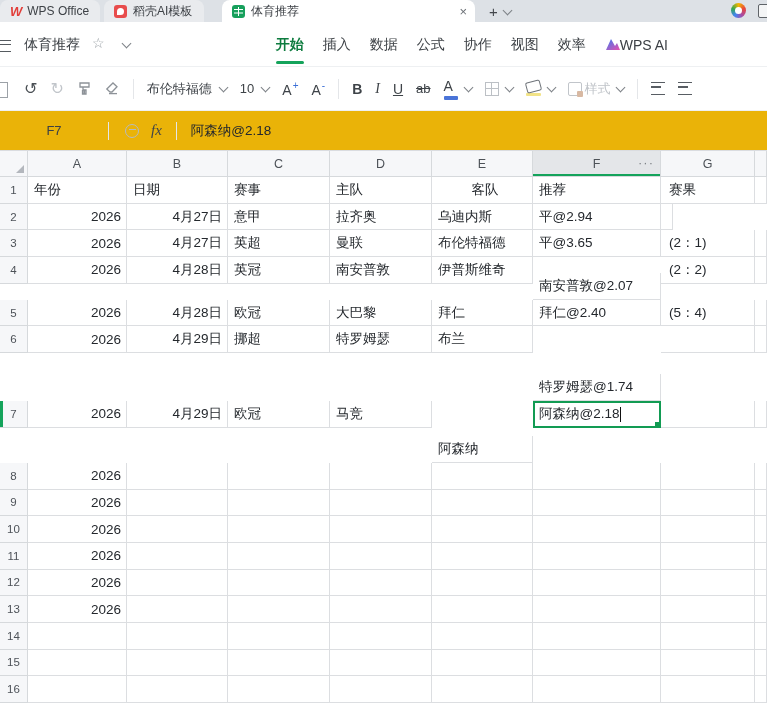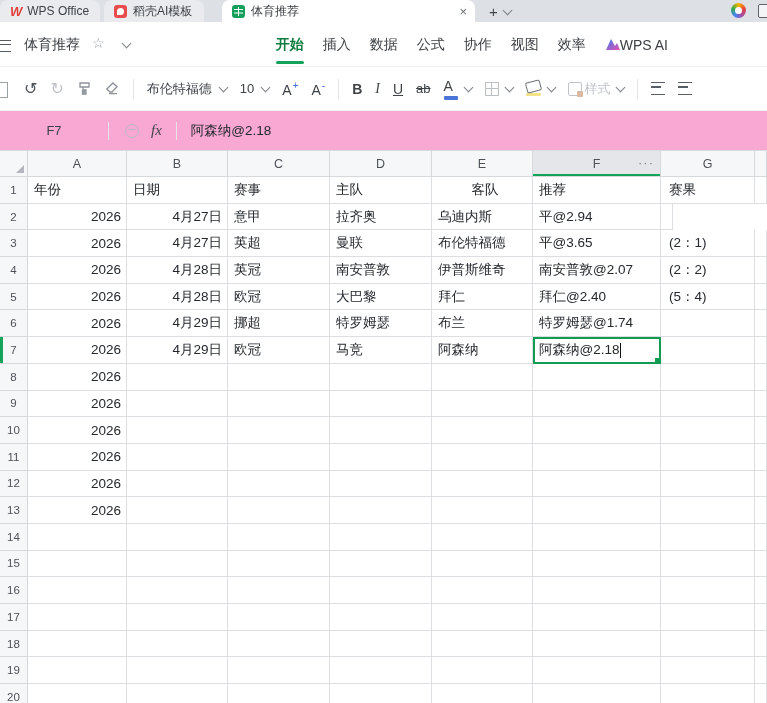--- a/index.html
+++ b/index.html
@@ -59,21 +59,21 @@
   .gridIcon::after{content:"";position:absolute;top:0;bottom:0;left:5px;width:1.3px;background:#bcc0c5}
   .bucket{width:13px;height:9px;border:1.4px solid #6f747a;border-radius:2px;transform:rotate(-15deg)}
   .styleIcon{width:12px;height:12px;border:1.3px solid #c1c5ca;border-radius:2px;position:relative}
   .styleIcon::after{content:"";position:absolute;right:-2px;bottom:-2px;width:6px;height:6px;background:#d8b9a3;border-radius:1px}
   .styleTxt{font-size:13px;color:#bfc3c8;margin-left:3px}
   .alignIcon{width:14px;height:11px;border-top:1.6px solid #585d63;border-bottom:1.6px solid #585d63;position:relative}
   .alignIcon::after{content:"";position:absolute;left:0;top:3.1px;width:10px;height:1.6px;background:#585d63}
   .clipPartial{position:absolute;left:0;top:82px;width:7px;height:14px;border:1.4px solid #9ca1a7;border-left:none;background:#fff}
 
   
-  .fbar{position:absolute;left:0;top:111px;width:767px;height:40px;background:#f9a8d4;border-bottom:1px solid #dadce0;box-sizing:border-box;display:flex;align-items:center}
+  .fbar{position:absolute;left:0;top:111px;width:767px;height:40px;background:#eab308;border-bottom:1px solid #dadce0;box-sizing:border-box;display:flex;align-items:center}
   .namebox{width:108px;text-align:center;font-size:13px;color:#3c4045}
   .fsep{width:1px;height:18px;background:#e4e6e9}
   .circleMinus{width:12px;height:12px;border:1.3px solid #b7bbc0;border-radius:50%;margin:0 12px 0 16px;position:relative}
   .circleMinus::after{content:"";position:absolute;left:2.5px;right:2.5px;top:4.6px;height:1.3px;background:#b7bbc0}
   .fx{font-family:"Liberation Serif","DejaVu Serif",serif;font-style:italic;font-size:15px;color:#3f4449;margin-right:14px}
   .fcontent{font-size:13.5px;color:#24282d;margin-left:14px}
 
   
   .grid{position:absolute;left:0;top:151px;width:767px;height:552px;overflow:hidden;background:#fff}
   .grow{display:flex}
@@ -315,21 +315,21 @@
       </div>
       <div class="gcell al-l" style="width: 102px; height: 26.7px; flex: 0 0 auto;">
         <span>英冠</span>
       </div>
       <div class="gcell al-l" style="width: 102px; height: 26.7px; flex: 0 0 auto;">
         <span>南安普敦</span>
       </div>
       <div class="gcell al-l" style="width: 101px; height: 26.7px; flex: 0 0 auto;">
         <span>伊普斯维奇</span>
       </div>
-      <div class="gcell al-l" style="width: 128px; height: 26.7px; flex: 0 0 auto;">
+      <div class="gcell al-l" style="width: 128px; height: 26.7px; flex: 0 0 auto; margin-top: 16px;">
         <span>南安普敦@2.07</span>
       </div>
       <div class="gcell al-l" style="width: 94px; height: 26.7px; flex: 0 0 auto; padding-left: 8px;">
         <span>(2：2)</span>
       </div>
       <div class="gcell al-l" style="width: 12px; height: 26.7px; flex: 0 0 auto;"></div>
     </div>
     <div class="grow">
       <div class="gcell rowhead" style="width: 28px; height: 26.7px; flex: 0 0 auto;">5</div>
       <div class="gcell al-r" style="width: 99px; height: 26.7px; flex: 0 0 auto;">
@@ -365,41 +365,41 @@
       </div>
       <div class="gcell al-l" style="width: 102px; height: 26.7px; flex: 0 0 auto;">
         <span>挪超</span>
       </div>
       <div class="gcell al-l" style="width: 102px; height: 26.7px; flex: 0 0 auto;">
         <span>特罗姆瑟</span>
       </div>
       <div class="gcell al-l" style="width: 101px; height: 26.7px; flex: 0 0 auto;">
         <span>布兰</span>
       </div>
-      <div class="gcell al-l" style="width: 128px; height: 26.7px; flex: 0 0 auto;">
+      <div class="gcell al-l" style="width: 128px; height: 26.7px; flex: 0 0 auto; margin-top: 48px;">
         <span>特罗姆瑟@1.74</span>
       </div>
       <div class="gcell al-l" style="width: 94px; height: 26.7px; flex: 0 0 auto; padding-left: 8px;"></div>
       <div class="gcell al-l" style="width: 12px; height: 26.7px; flex: 0 0 auto;"></div>
     </div>
     <div class="grow">
       <div class="gcell rowhead selrow" style="width: 28px; height: 26.7px; flex: 0 0 auto;">7<div class="greenLeft"></div></div>
       <div class="gcell al-r" style="width: 99px; height: 26.7px; flex: 0 0 auto;">
         <span>2026</span>
       </div>
       <div class="gcell al-r" style="width: 101px; height: 26.7px; flex: 0 0 auto;">
         <span>4月29日</span>
       </div>
       <div class="gcell al-l" style="width: 102px; height: 26.7px; flex: 0 0 auto;">
         <span>欧冠</span>
       </div>
       <div class="gcell al-l" style="width: 102px; height: 26.7px; flex: 0 0 auto;">
         <span>马竞</span>
       </div>
-      <div class="gcell al-l" style="width: 101px; height: 26.7px; flex: 0 0 auto;">
+      <div class="gcell al-l" style="width: 101px; height: 26.7px; flex: 0 0 auto; margin-top: 35px;">
         <span>阿森纳</span>
       </div>
       <div class="gcell al-l editcell" style="width: 128px; height: 26.7px; flex: 0 0 auto;">
         <span>阿森纳@2.18</span>
         <span class="caret"></span>
         <div class="fillhandle"></div>
       </div>
       <div class="gcell al-l" style="width: 94px; height: 26.7px; flex: 0 0 auto; padding-left: 8px;"></div>
       <div class="gcell al-l" style="width: 12px; height: 26.7px; flex: 0 0 auto;"></div>
     </div>

